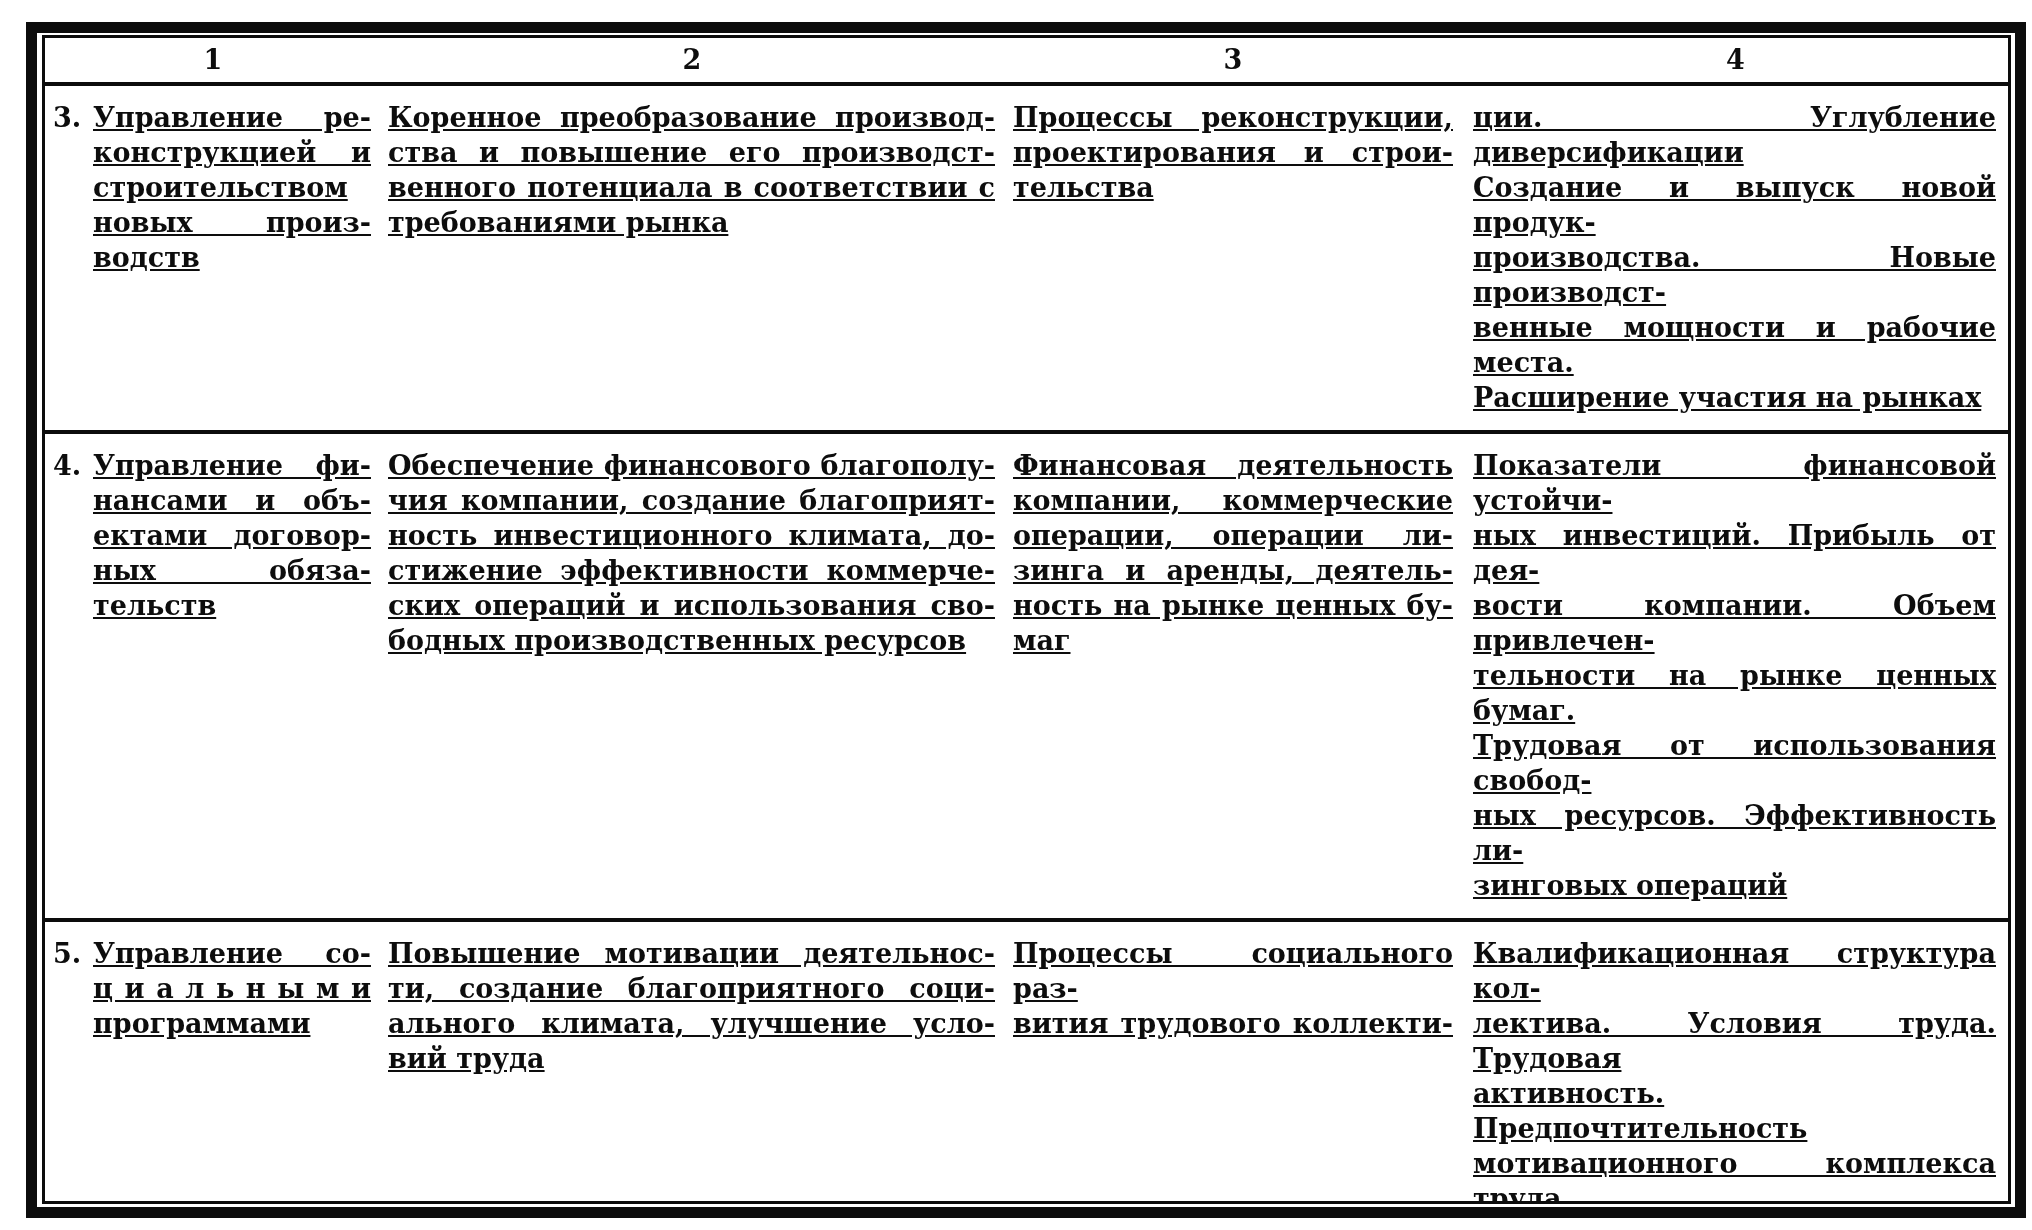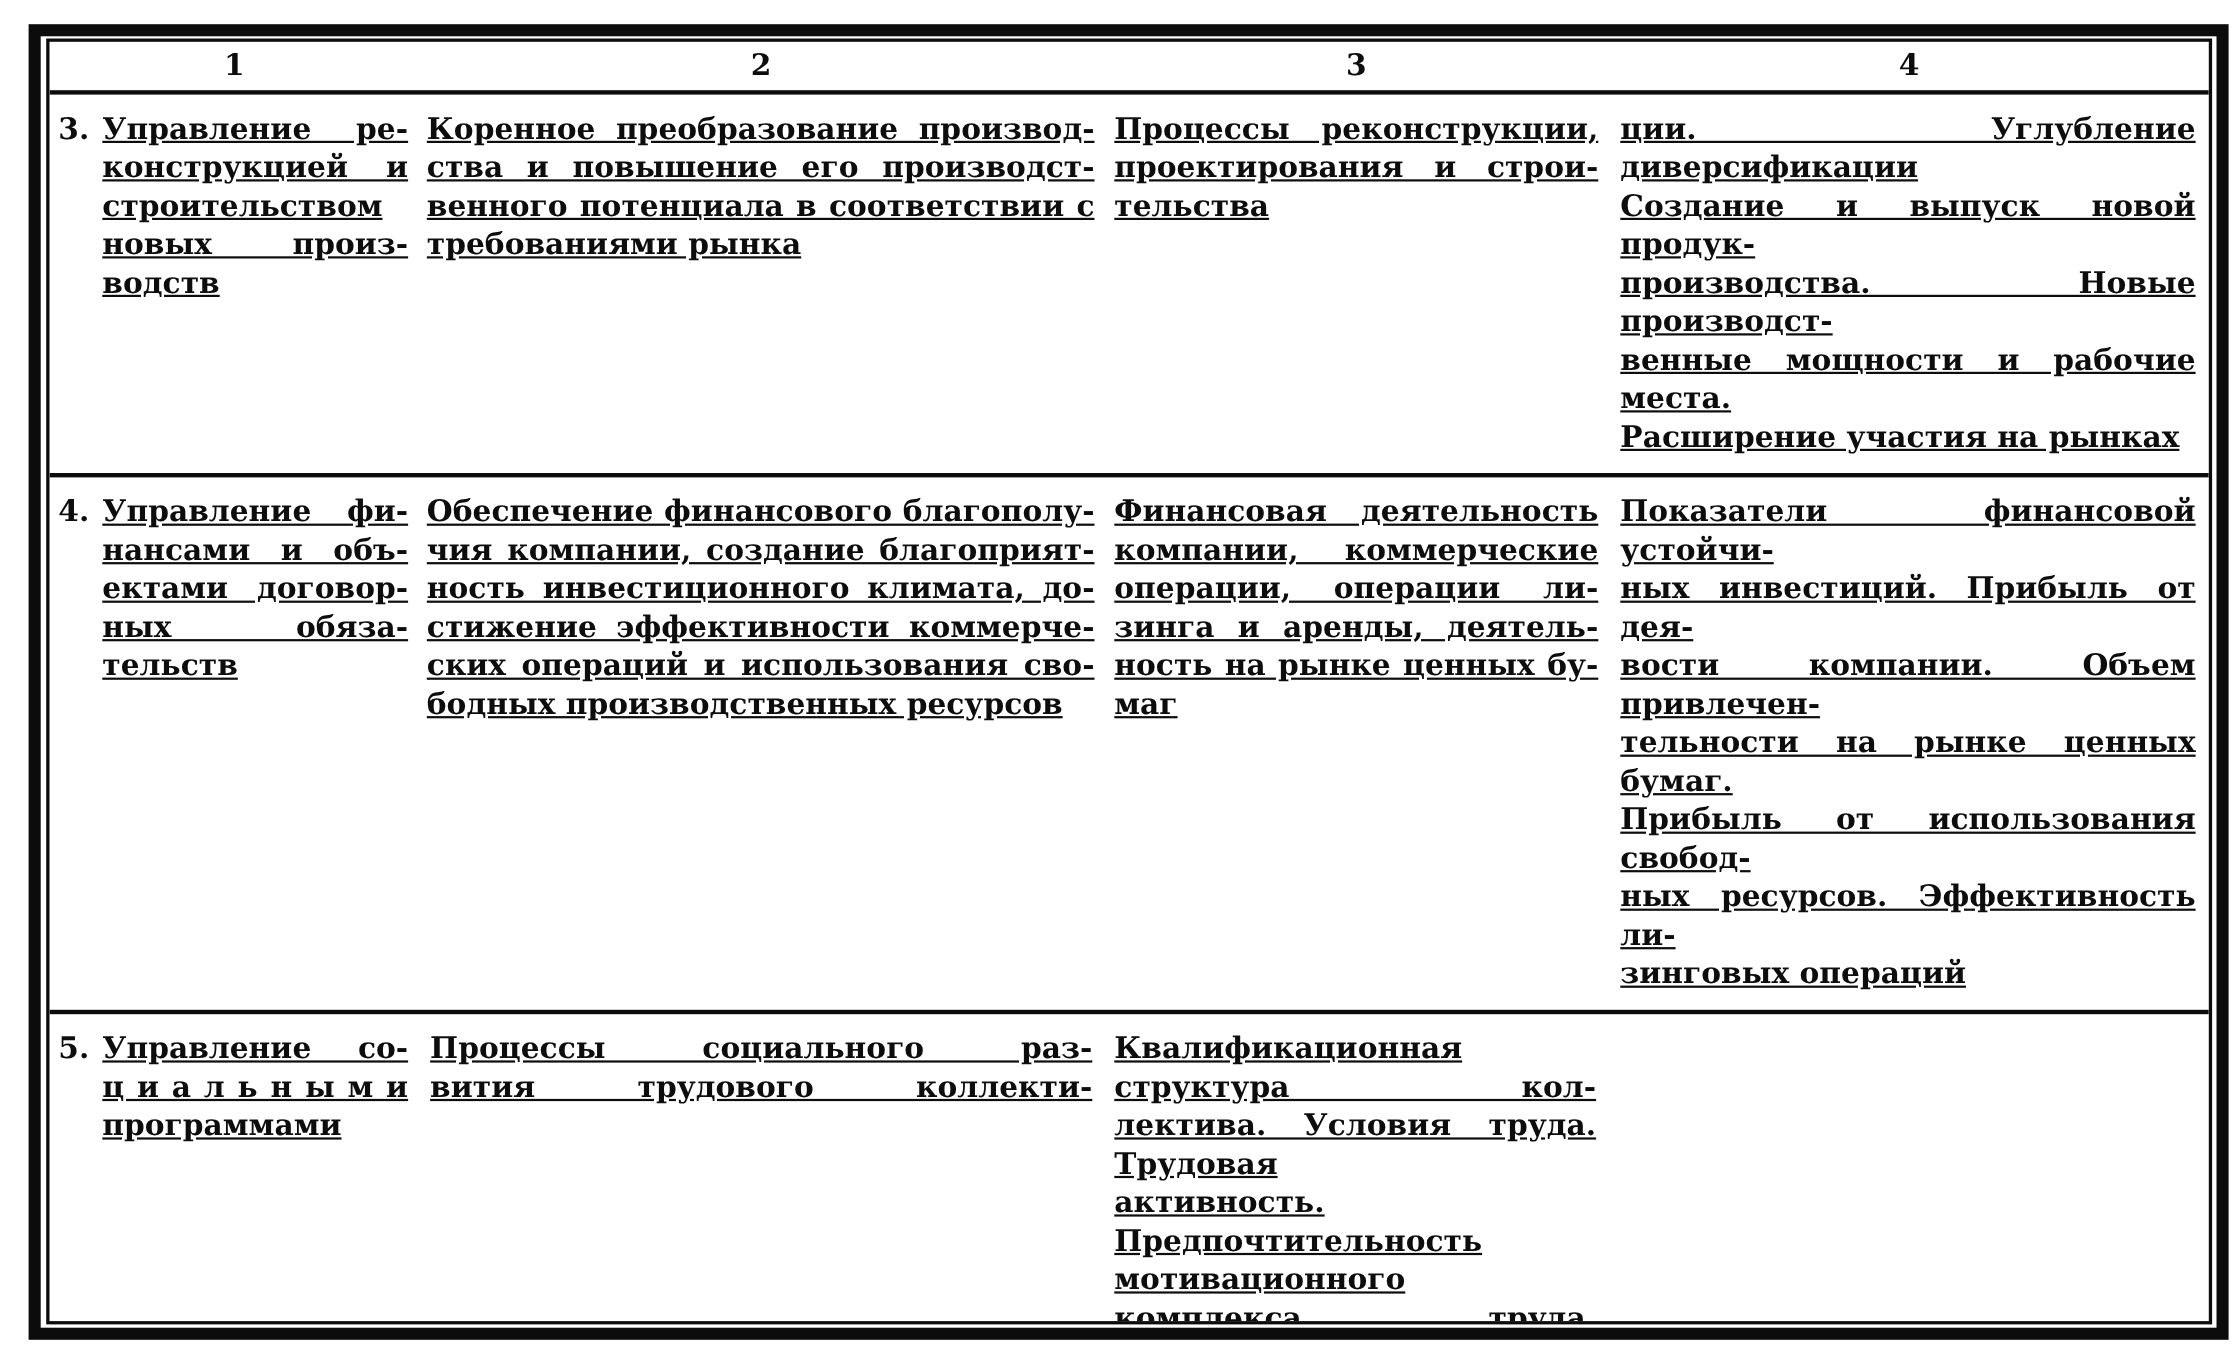--- a/index.html
+++ b/index.html
@@ -162,36 +162,44 @@
               <div class="ln">ность на рынке ценных бу-</div>
               <div class="ln last">маг</div>
             </div>
           </div>
         <div class="cell c4">
             <div class="lines">
               <div class="ln">Показатели финансовой устойчи-</div>
               <div class="ln">ных инвестиций. Прибыль от дея-</div>
               <div class="ln">вости компании. Объем привлечен-</div>
               <div class="ln">тельности на рынке ценных бумаг.</div>
-              <div class="ln">Прибыль от использования свобод-</div>
+              <div class="ln">Трудовая от использования свобод-</div>
               <div class="ln">ных ресурсов. Эффективность ли-</div>
               <div class="ln last">зинговых операций</div>
             </div>
           </div>
       </div>
 
       <div class="grid trow">
         <div class="cell c1">
           <span class="num">5.</span>
           <div class="lines">
               <div class="ln">Управление со-</div>
               <div class="ln">ц и а л ь н ы м и</div>
               <div class="ln last">программами</div>
             </div>
         </div>
+        <div class="cell c2">
+            <div class="lines">
+              <div class="ln">Повышение мотивации деятельнос-</div>
+              <div class="ln">ти, создание благоприятного соци-</div>
+              <div class="ln">ального климата, улучшение усло-</div>
+              <div class="ln last">вий труда</div>
+            </div>
+          </div>
         <div class="cell c3">
             <div class="lines">
               <div class="ln">Процессы социального раз-</div>
               <div class="ln">вития трудового коллекти-</div>
             </div>
           </div>
         <div class="cell c4">
             <div class="lines">
               <div class="ln">Квалификационная структура кол-</div>
               <div class="ln">лектива. Условия труда. Трудовая</div>

